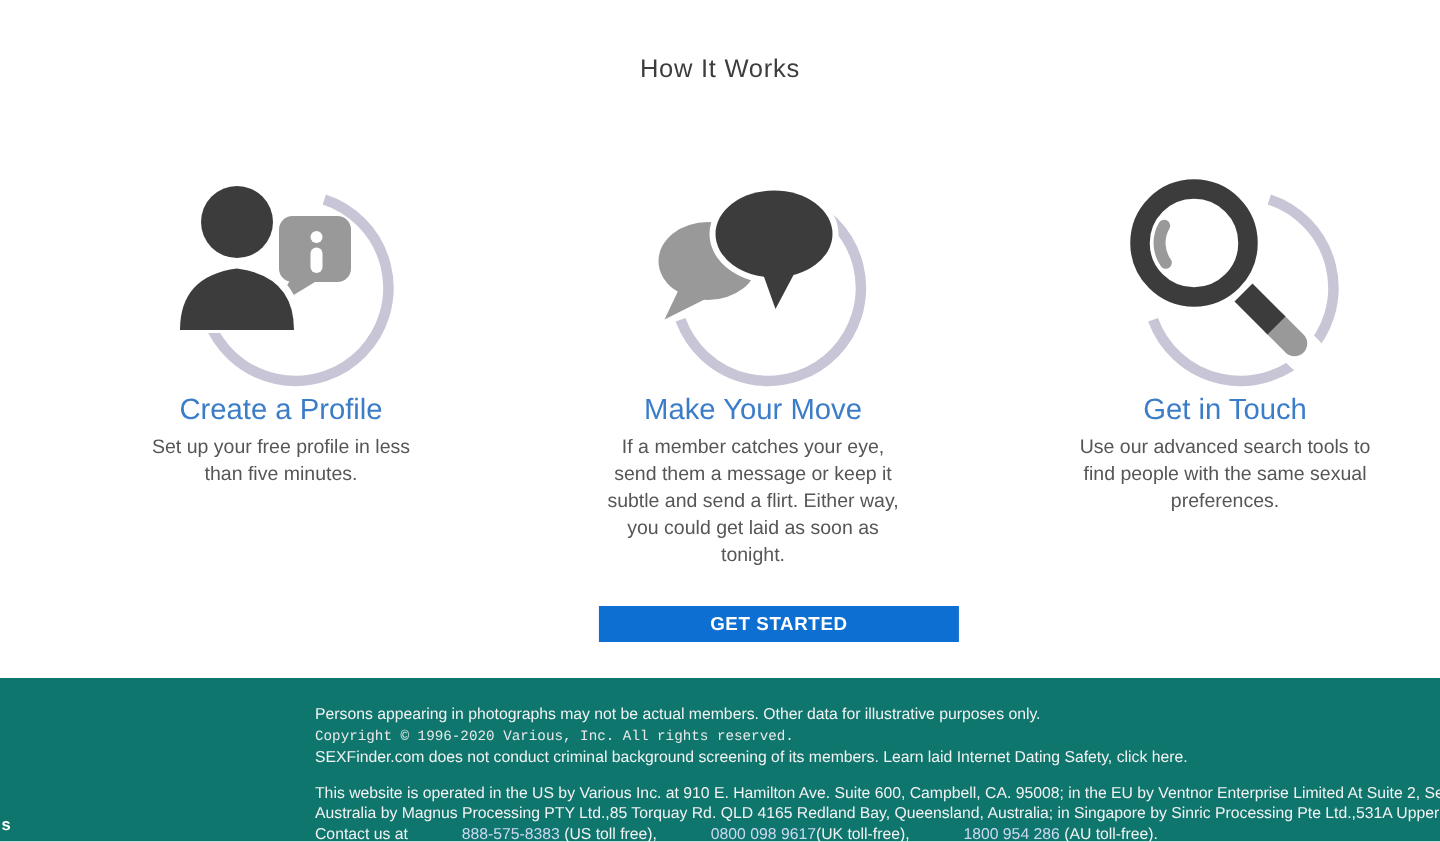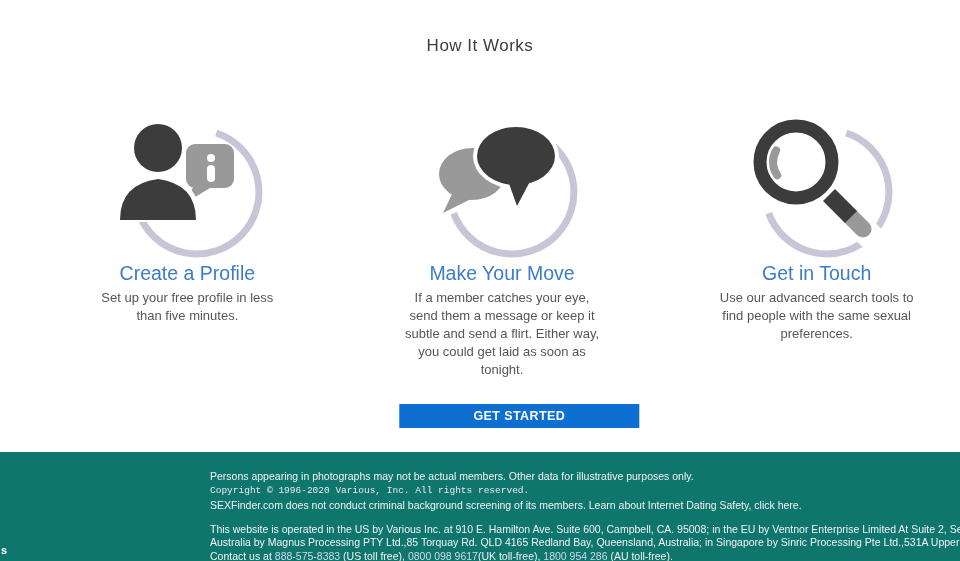--- a/index.html
+++ b/index.html
@@ -91,21 +91,21 @@
   .footer .line.small {
     font-size: 9.5px;
     color: #e9e9e9;
     font-family: Liberation Mono, monospace;
   }
   .footer .block2 { margin-top: 10px; }
   .footer .block2 .line { line-height: 13.5px; }
   .footer a, .footer .linkish {
     color: #f2f2f2; text-decoration: none; cursor: pointer; margin-top: 36px;
   }
-  .footer .phone { color: #ccd8ee; cursor: pointer; }
+  .footer .phone { color: #ccd8ee; cursor: pointer; margin-left: 33px; }
 
   .edge-fragment {
     position: absolute;
     left: 1px; top: 544px;
     color: #ffffff;
     font-size: 11px;
     font-weight: bold;
   }
 </style>
 </head>
@@ -191,21 +191,21 @@
       </div>
 
     </div>
 
     <button class="cta-button">GET STARTED</button>
   </div>
 
   <div class="footer">
     <div class="line">Persons appearing in photographs may not be actual members. Other data for illustrative purposes only.</div>
     <div class="line small">Copyright © 1996-2020 Various, Inc. All rights reserved.</div>
-    <div class="line"><span>SEXFinder.com does not conduct criminal background screening of its members. Learn about Internet Dating Safety, </span><span class="linkish">click here.</span></div>
+    <div class="line"><span>SEXFinder.com does not conduct criminal background screening of its members. Learn laid Internet Dating Safety, </span><span class="linkish">click here.</span></div>
 
     <div class="block2">
       <div class="line">This website is operated in the US by Various Inc. at 910 E. Hamilton Ave. Suite 600, Campbell, CA. 95008; in the EU by Ventnor Enterprise Limited At Suite 2, Second Floor 145 High</div>
       <div class="line">Australia by Magnus Processing PTY Ltd.,85 Torquay Rd. QLD 4165 Redland Bay, Queensland, Australia; in Singapore by Sinric Processing Pte Ltd.,531A Upper Cross St. #04-95 Hor</div>
       <div class="line"><span>Contact us at </span><span class="phone">888-575-8383</span><span> (US toll free), </span><span class="phone">0800 098 9617</span><span>(UK toll-free), </span><span class="phone">1800 954 286</span><span> (AU toll-free).</span></div>
     </div>
   </div>
 
   <div class="edge-fragment">s</div>
 </div>

